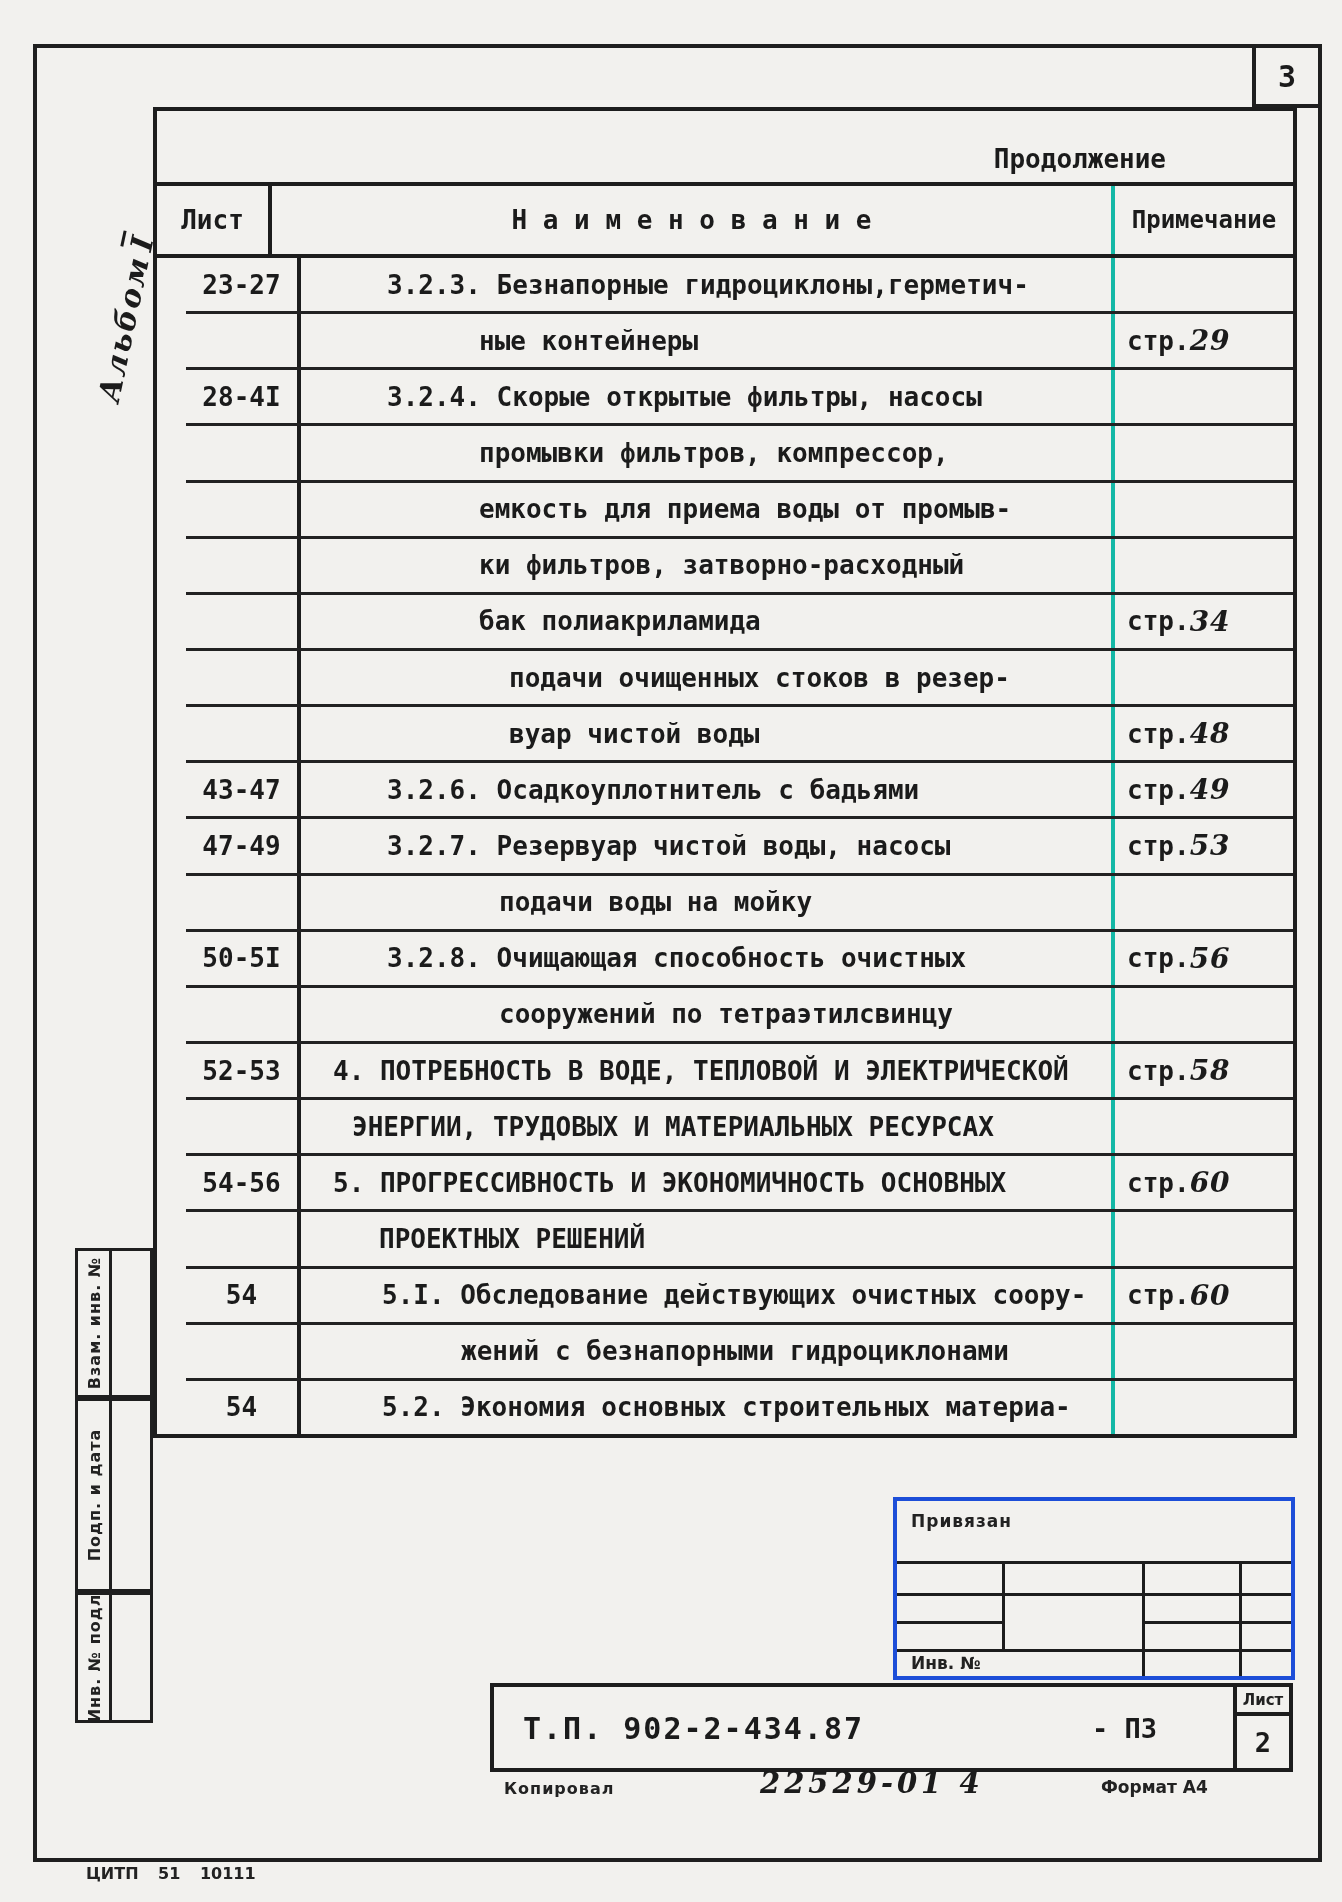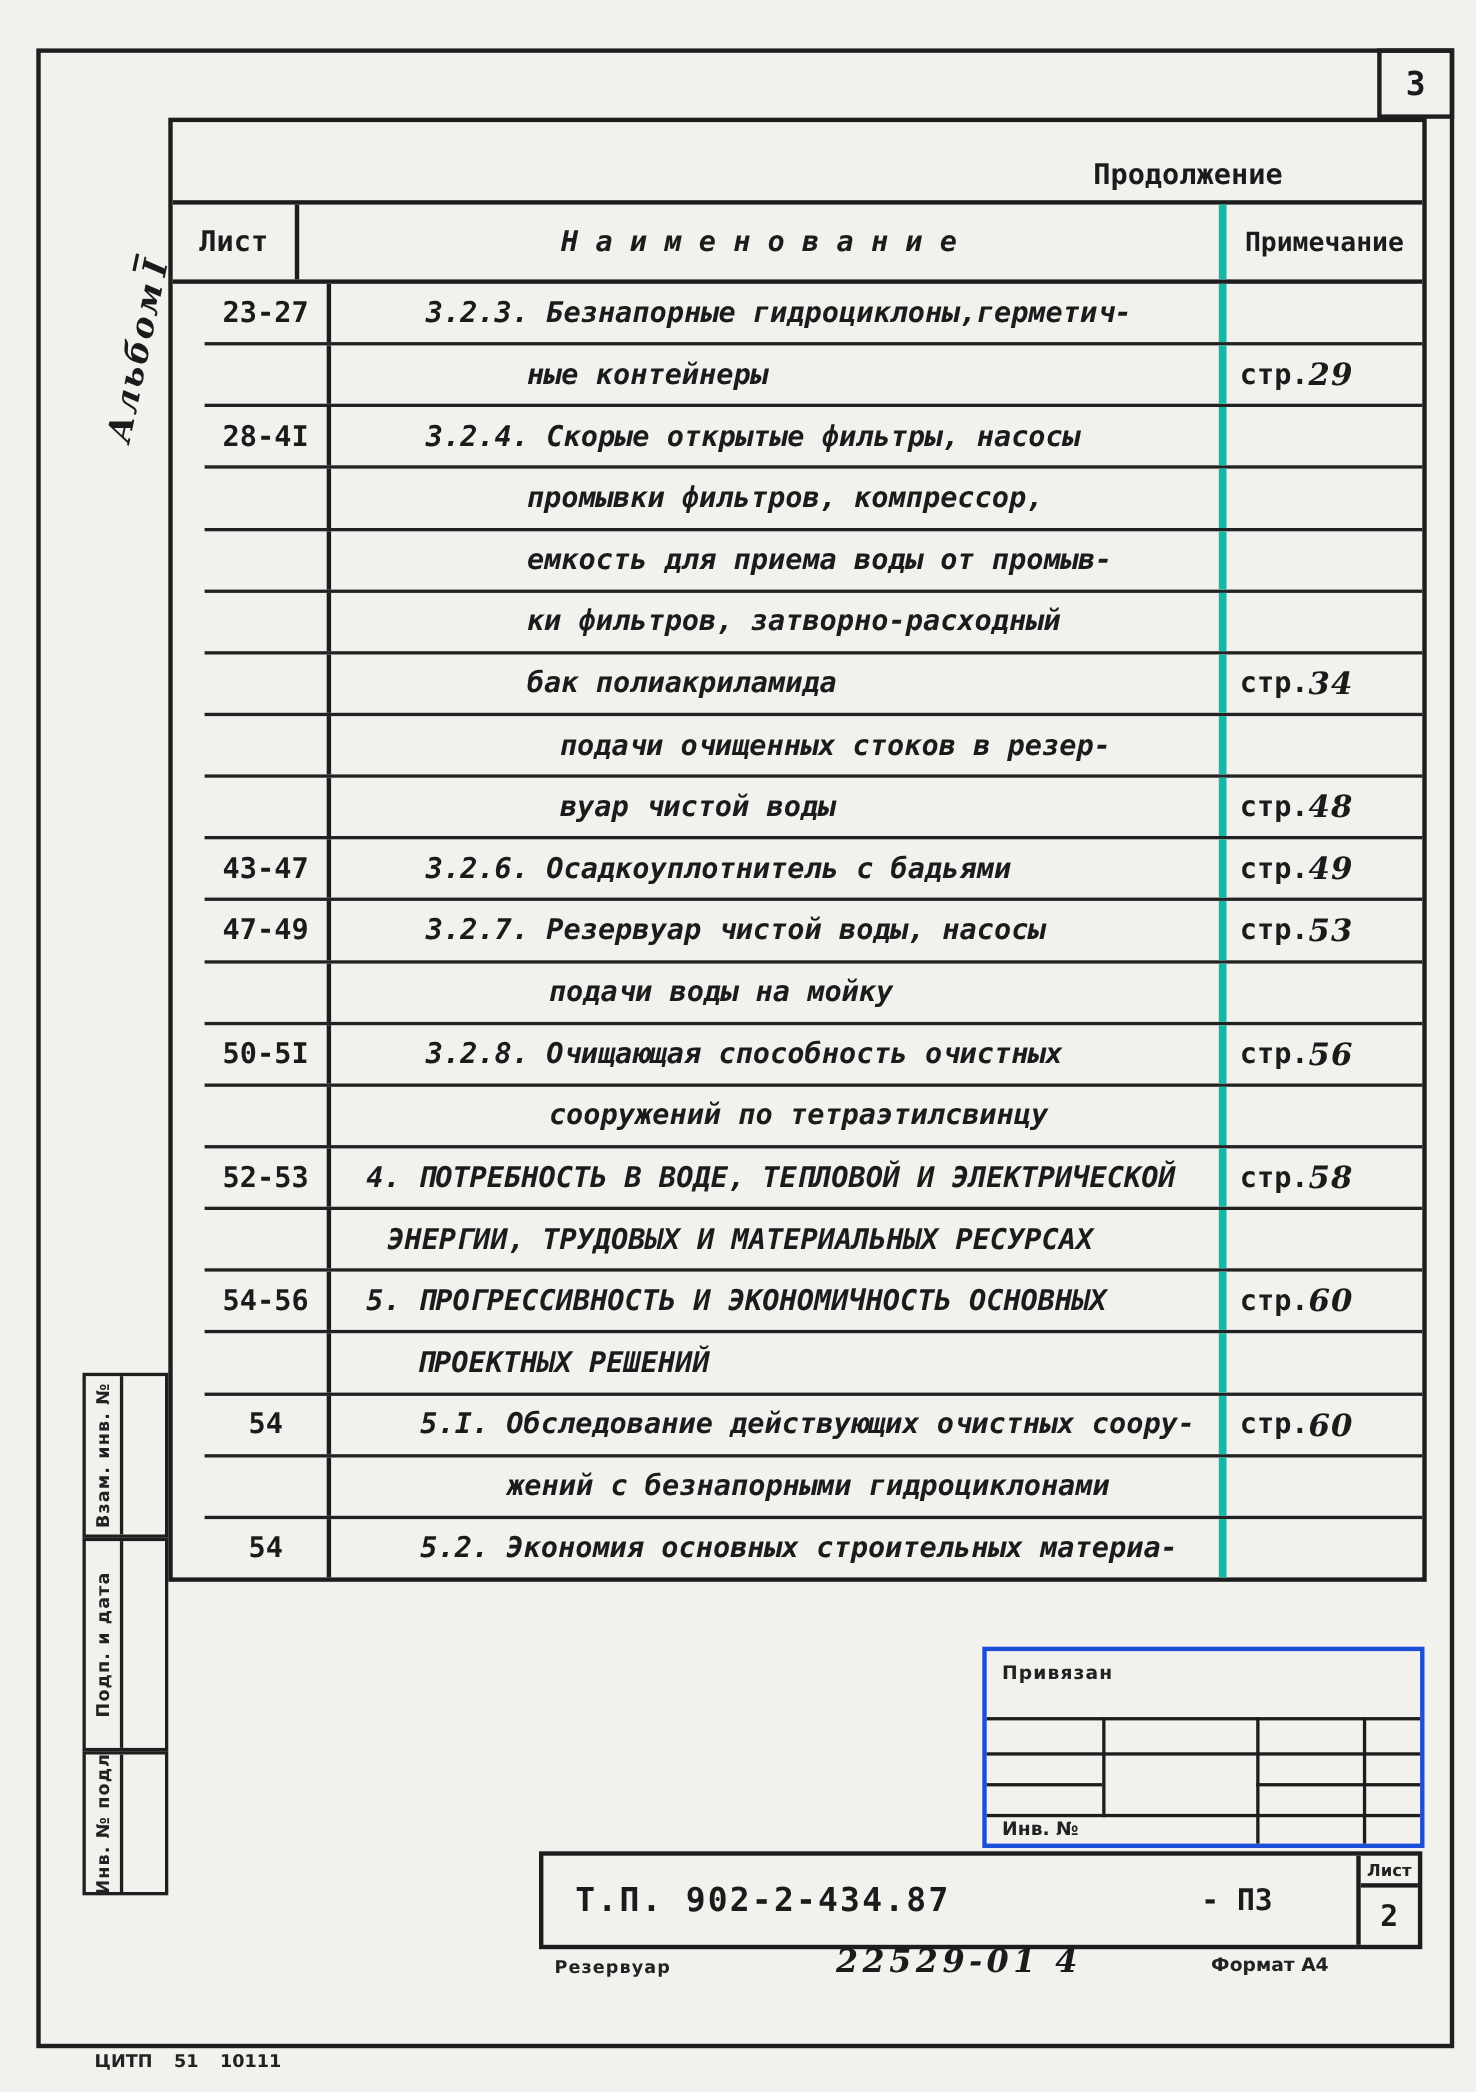--- a/index.html
+++ b/index.html
@@ -23,21 +23,21 @@
   #toc{left:153px;top:107px;width:1144px;height:1331px;border:4px solid #1d1d1d;box-sizing:border-box;
     display:flex;flex-direction:column;background:transparent;}
   #toc .band{height:63px;border-bottom:4px solid #1d1d1d;display:flex;justify-content:flex-end;align-items:flex-end;
     padding:0 127px 8px 0;font-size:26px;}
   #toc .hdr{height:68px;border-bottom:4px solid #1d1d1d;display:flex;}
   #toc .rows{flex:1;display:flex;flex-direction:column;margin-left:29px;}
   .row{flex:1;display:flex;border-bottom:3px solid #222;}
   .rows .row:last-child{border-bottom:none;}
   .cell{box-sizing:border-box;display:flex;align-items:center;}
   .c-sheet{width:115px;border-right:4px solid #1d1d1d;justify-content:center;font-size:26px;}
-  .c-name{flex:1;border-right:7px solid #14b8a6;font-size:26px;white-space:nowrap;font-style:italic;}
+  .c-name{flex:1;border-right:4px solid #14b8a6;font-size:26px;white-space:nowrap;}
   .c-note{width:178px;font-size:26px;padding-left:12px;white-space:nowrap;}
   .hdr .cell{justify-content:center;font-size:26px;}
   .hdr .c-note{font-size:24px;padding-left:0;}
   .num{font-size:28px;letter-spacing:1px;}
 
   
   .mbox{left:75px;width:78px;border:3px solid #1f1f1f;box-sizing:border-box;}
   .mbox .split{position:absolute;left:31px;top:0;bottom:0;width:3px;background:#1f1f1f;}
   .mbox .vlabel{position:absolute;left:16px;top:50%;transform:translate(-50%,-50%) rotate(-90deg);
     white-space:nowrap;font-size:16px;letter-spacing:1px;}
@@ -259,16 +259,16 @@
 <div class="abs" id="tblock">
   <span id="doc-code" class="tw">Т.П. 902-2-434.87</span>
   <span id="doc-suffix" class="tw">- ПЗ</span>
   <div class="vdiv"></div>
   <div id="sheet-cell">
     <div id="sheet-label" class="draft">Лист</div>
     <div id="sheet-number" class="tw">2</div>
   </div>
 </div>
 
-<span class="abs draft" id="copied">Резервуар</span>
+<span class="abs draft" id="copied">Копировал</span>
 <span class="abs hand" id="order-num">22529-01  4</span>
 <span class="abs draft" id="format">Формат А4</span>
 <span class="abs draft" id="footer-code">ЦИТП 51 10111</span>
 
 </body></html>

